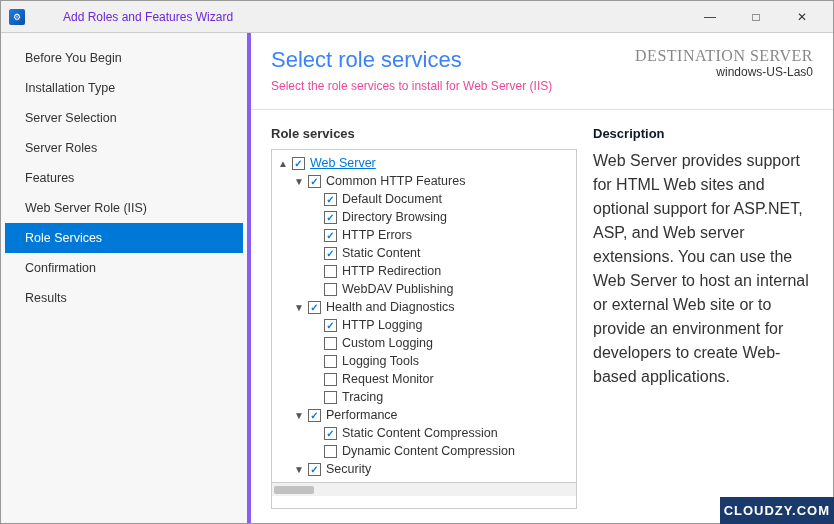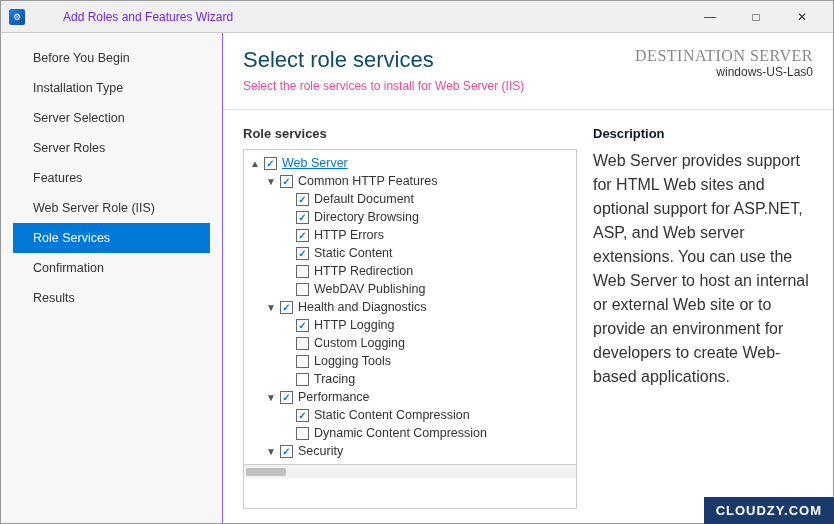--- a/index.html
+++ b/index.html
@@ -58,24 +58,24 @@
     }
 
     
     .main-container {
       display: flex;
       height: calc(524px - 32px);
     }
 
     
     .sidebar {
-      width: 222px;
+      width: 250px;
       background: #f7f7f7;
-      border-right: 1px solid #8b5cf6;
-      padding: 10px 12px;
+      border-right: 4px solid #8b5cf6;
+      padding: 10px 4px;
       flex-shrink: 0;
     }
     .sidebar-item {
       padding: 8px 20px;
       cursor: pointer;
       color: #333;
       font-size: 12.5px;
     }
     .sidebar-item.active {
       background: #0078d7;
@@ -91,21 +91,21 @@
     }
 
     
     .content-header {
       padding: 14px 20px 10px 20px;
       border-bottom: 1px solid #e0e0e0;
     }
     .page-title {
       font-size: 22px;
       font-weight: 300;
-      color: #0c4a6e;
+      color: #3b82f6;
       margin-bottom: 4px;
     }
     .destination-label {
       font-size: 16px;
       color: #888;
       text-transform: uppercase;
       letter-spacing: 0.5px;
       font-family: Liberation Serif, serif;
     }
 
@@ -245,21 +245,21 @@
 
     
     .watermark {
       position: absolute;
       bottom: 0;
       right: 0;
       background: #1a3a6b;
       color: #fff;
       font-size: 13px;
       font-weight: bold;
-      padding: 6px 12px;
+      padding: 6px 4px;
       letter-spacing: 1px;
     }
 
     .header-row {
       display: flex;
       justify-content: space-between;
       align-items: flex-start;
     }
   </style>
 </head>
@@ -374,20 +374,25 @@
               <span class="item-text">Custom Logging</span>
             </div>
 
             <div class="tree-item indent-3">
               <span class="expander empty">▷</span>
               <span class="cb"></span>
               <span class="item-text">Logging Tools</span>
             </div>
 
 
+            <div class="tree-item indent-3">
+              <span class="expander empty">▷</span>
+              <span class="cb"></span>
+              <span class="item-text">Request Monitor</span>
+            </div>
 
             <div class="tree-item indent-3">
               <span class="expander empty">▷</span>
               <span class="cb"></span>
               <span class="item-text">Tracing</span>
             </div>
 
             <div class="tree-item indent-2">
               <span class="expander">▼</span>
               <span class="cb checked"></span>

